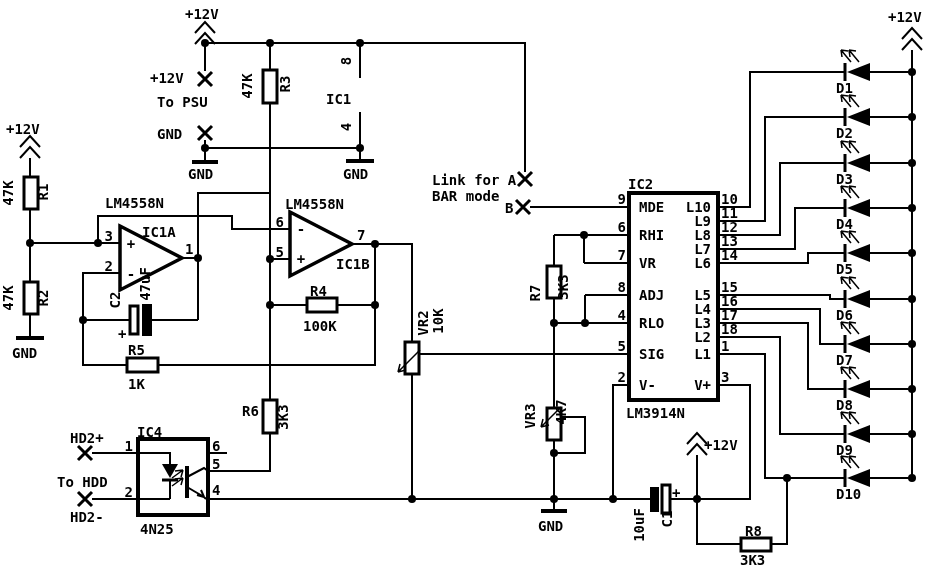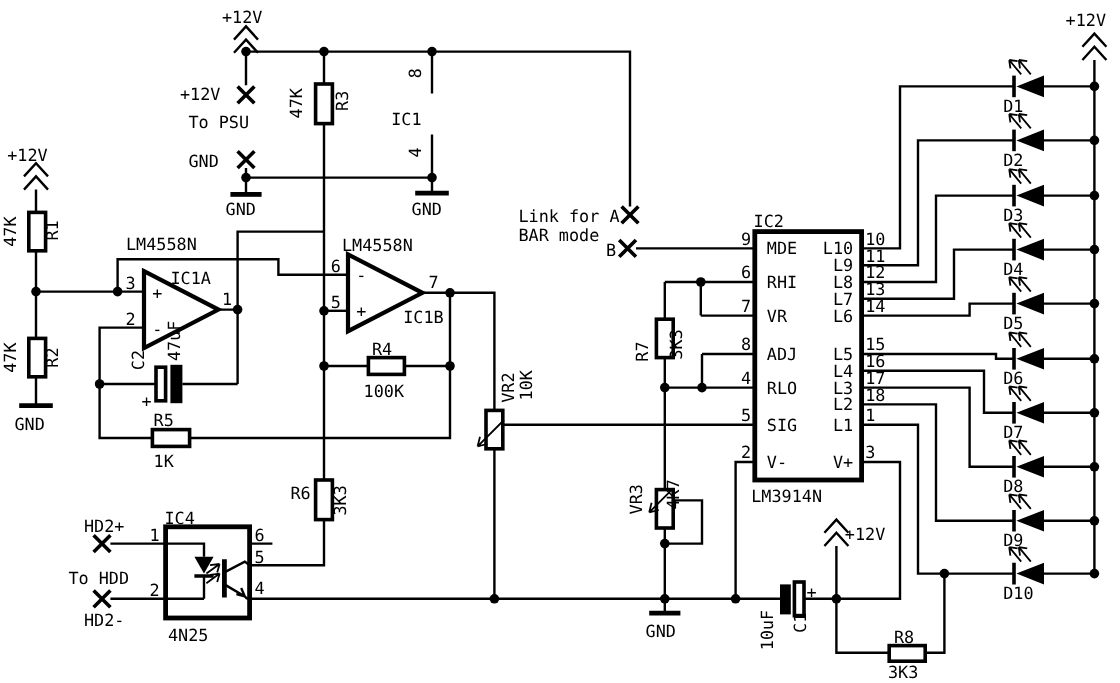--- a/index.html
+++ b/index.html
@@ -1,16 +1,16 @@
 <!DOCTYPE html>
 <html><head>
 <meta charset="utf-8">
 <style>
   html,body{margin:0;padding:0;background:#fff;}
-  #stage{position:relative;width:933px;height:569px;background:#fff;overflow:hidden;}
+  #stage{position:relative;width:933px;height:569px;background:#fff;overflow:hidden;font-weight:bold;}
   svg{display:block;}
   .w{stroke:#000;stroke-width:2;fill:none;}
   .w1{stroke:#000;stroke-width:1.5;fill:none;}
   .t3{stroke:#000;stroke-width:3;fill:none;}
   .t4{stroke:#000;stroke-width:4;fill:none;}
   .box{stroke:#000;stroke-width:4;fill:none;}
   .cmp{stroke:#000;stroke-width:3;fill:#fff;}
   .blk{fill:#000;stroke:none;}
   .tri{stroke:#000;stroke-width:3.5;fill:#fff;stroke-linejoin:miter;}
   .dot{fill:#000;stroke:none;}

